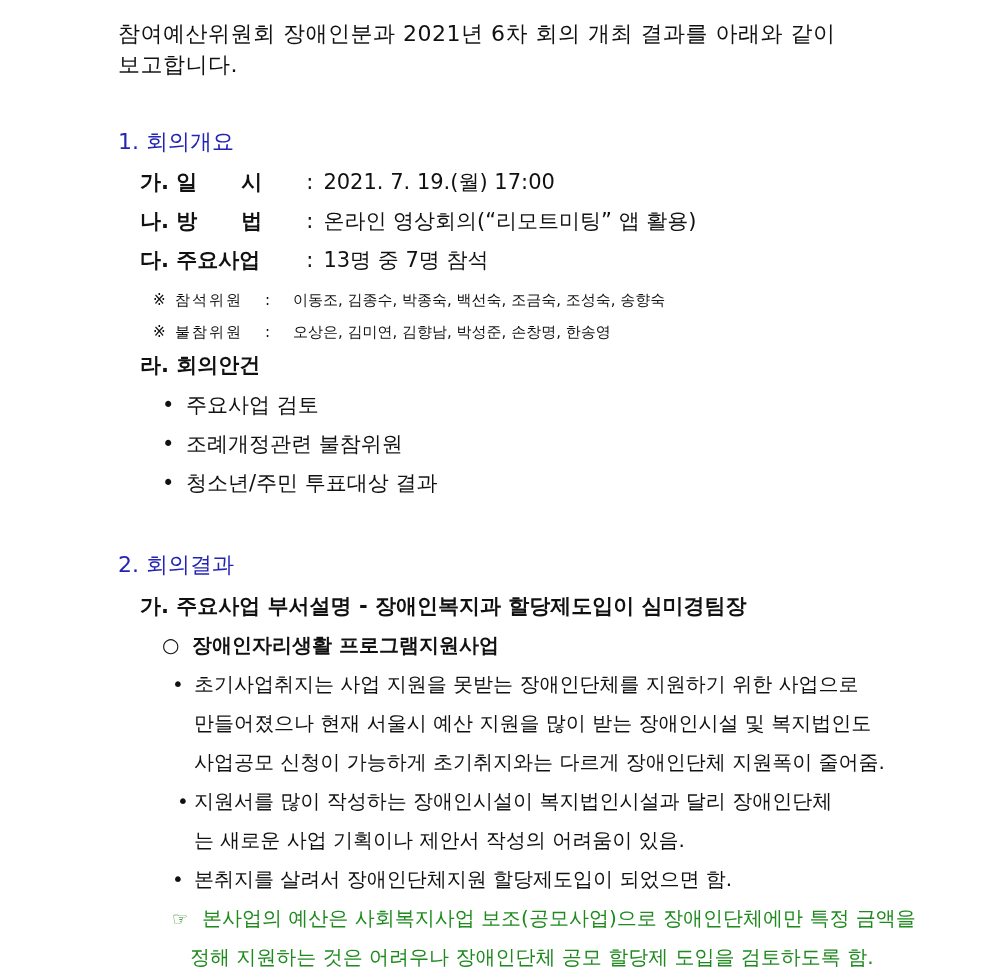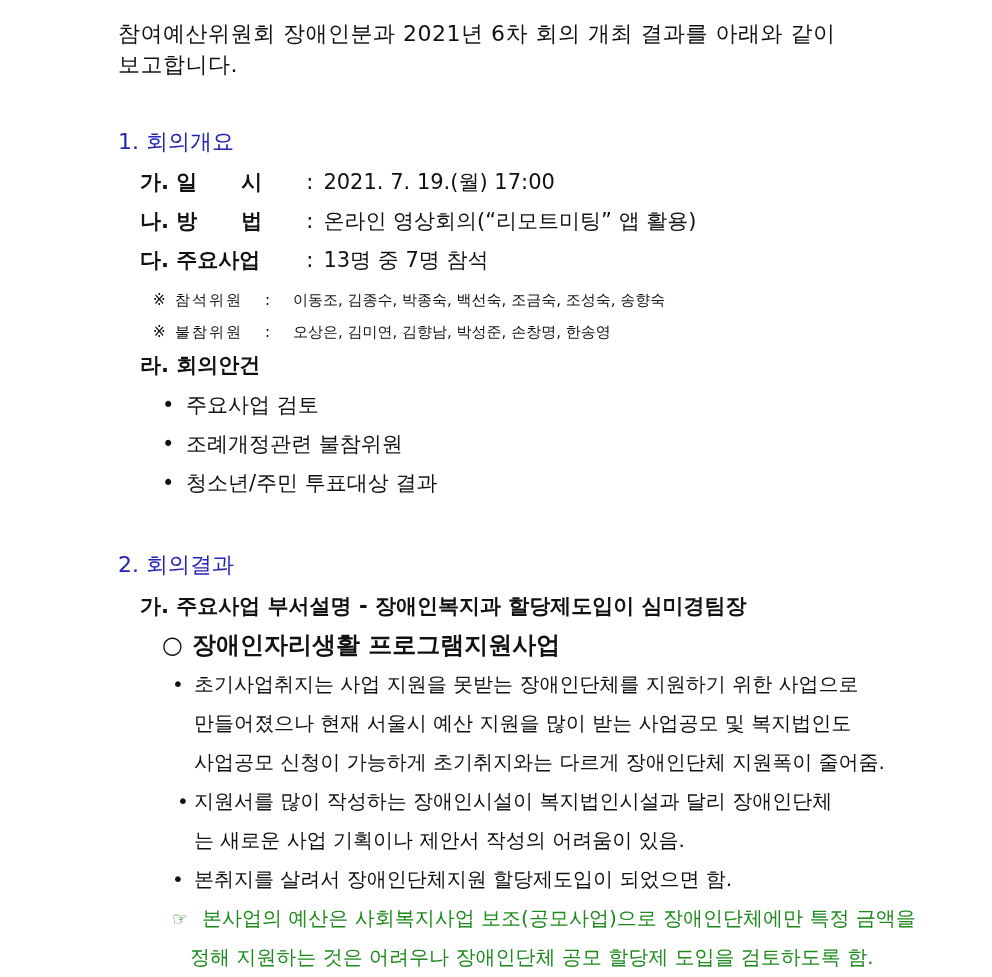--- a/index.html
+++ b/index.html
@@ -25,21 +25,21 @@
     .section-heading { left: 118px; color: #2323b4; font-size: 22px; }
     .sub-heading { font-weight: bold; font-size: 21px; }
     .label-cell { display: inline-block; }
     .colon { display: inline-block; margin: 0 10px 0 12px; font-weight: normal; }
     .value { font-weight: normal; }
     .note { font-size: 15px; left: 153px; }
     .note .note-label { display: inline-block; width: 90px; letter-spacing: 2px; }
     .note .note-colon { display: inline-block; width: 28px; }
     .bullet-item { font-size: 21px; }
     .bullet-dot { display: inline-block; width: 24px; }
-    .circle-item { font-weight: bold; font-size: 24px; }
+    .circle-item { font-weight: bold; font-size: 20px; }
     .circle-mark { display: inline-block; width: 30px; font-weight: normal; }
     .body-text { font-size: 20px; }
     .green { color: #1e8a1e; font-size: 20px; }
     .hand { display: inline-block; width: 30px; font-size: 18px; }
   </style>
 </head>
 <body>
 
 <div class="line intro" style="top:19px;">참여예산위원회 장애인분과 2021년 6차 회의 개최 결과를 아래와 같이</div>
 <div class="line intro" style="top:50px;">보고합니다.</div>
@@ -88,21 +88,21 @@
 
 <div class="line sub-heading" style="top:591px; left:140px;">가. 주요사업 부서설명 - 장애인복지과 할당제도입이 심미경팀장</div>
 
 <div class="line circle-item" style="top:630px; left:162px;">
   <span class="circle-mark">○</span><span>장애인자리생활 프로그램지원사업</span>
 </div>
 
 <div class="line body-text" style="top:669px; left:172px;">
   <span style="display:inline-block; width:22px;">•</span><span>초기사업취지는 사업 지원을 못받는 장애인단체를 지원하기 위한 사업으로</span>
 </div>
-<div class="line body-text" style="top:708px; left:194px;">만들어졌으나 현재 서울시 예산 지원을 많이 받는 사업공모 및 복지법인도</div>
+<div class="line body-text" style="top:708px; left:194px;">만들어졌으나 현재 서울시 예산 지원을 많이 받는 장애인시설 및 복지법인도</div>
 <div class="line body-text" style="top:747px; left:194px;">사업공모 신청이 가능하게 초기취지와는 다르게 장애인단체 지원폭이 줄어줌.</div>
 
 <div class="line body-text" style="top:786px; left:172px;text-align:center;">
   <span style="display:inline-block; width:22px;">•</span><span>지원서를 많이 작성하는 장애인시설이 복지법인시설과 달리 장애인단체</span>
 </div>
 <div class="line body-text" style="top:825px; left:194px;">는 새로운 사업 기획이나 제안서 작성의 어려움이 있음.</div>
 
 <div class="line body-text" style="top:864px; left:172px;">
   <span style="display:inline-block; width:22px;">•</span><span>본취지를 살려서 장애인단체지원 할당제도입이 되었으면 함.</span>
 </div>

